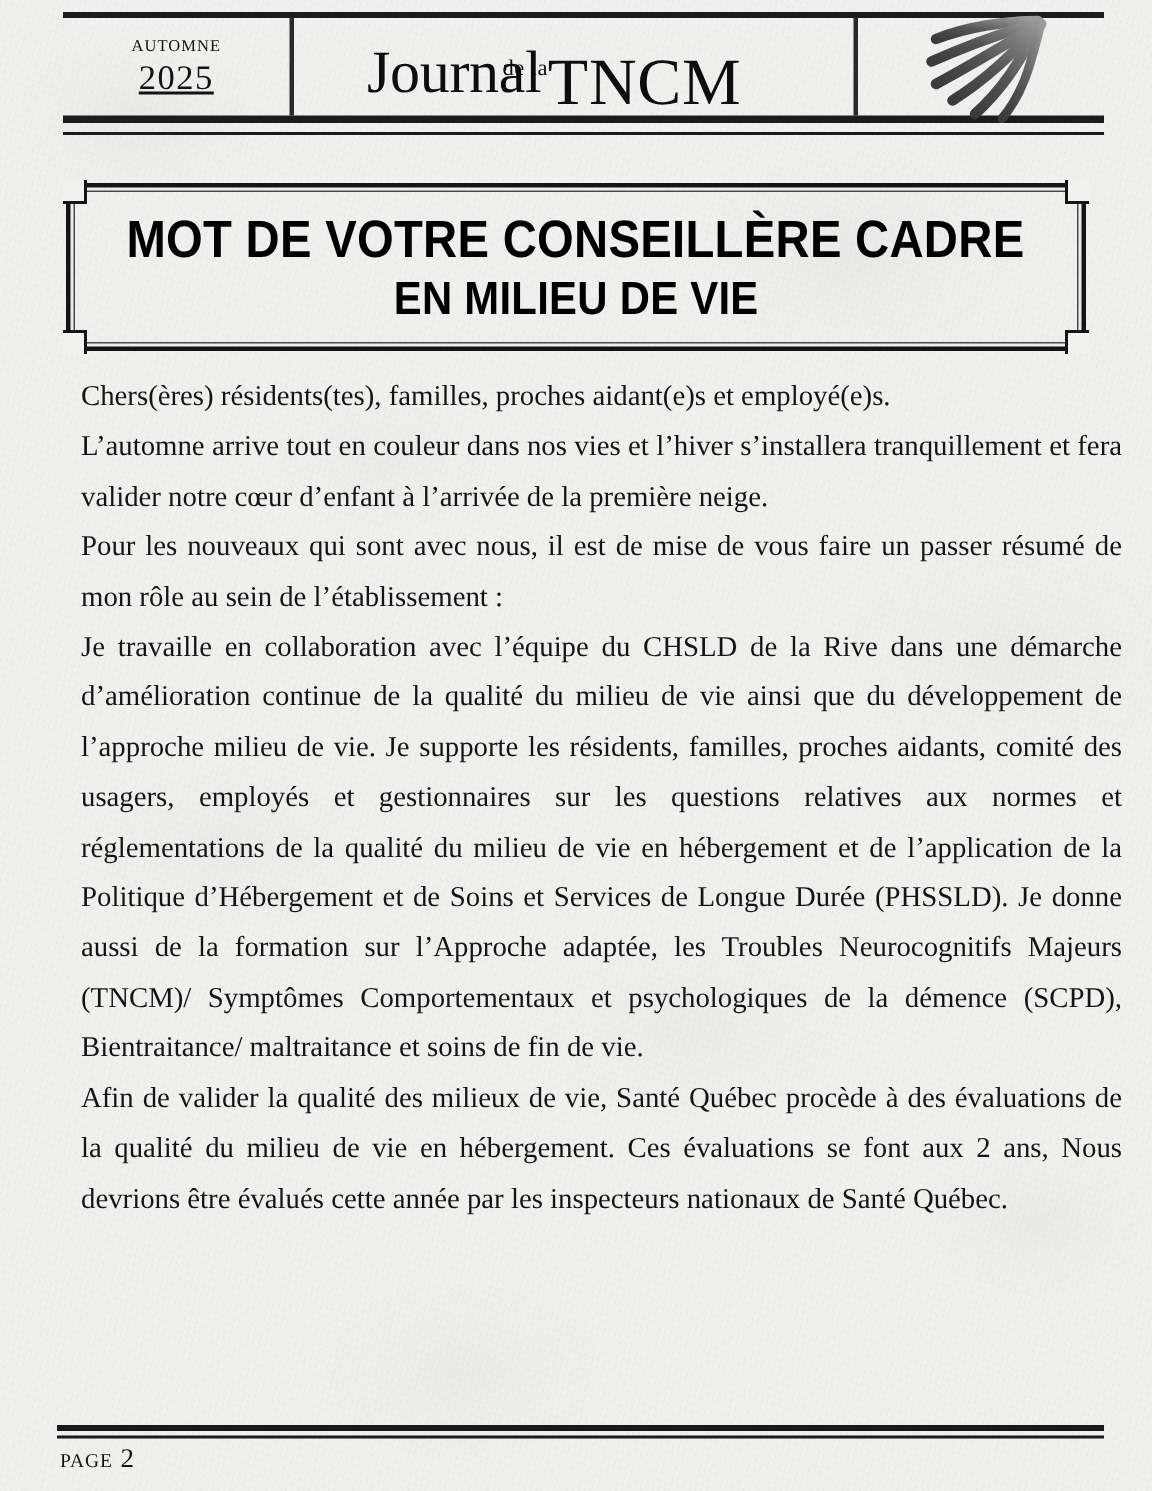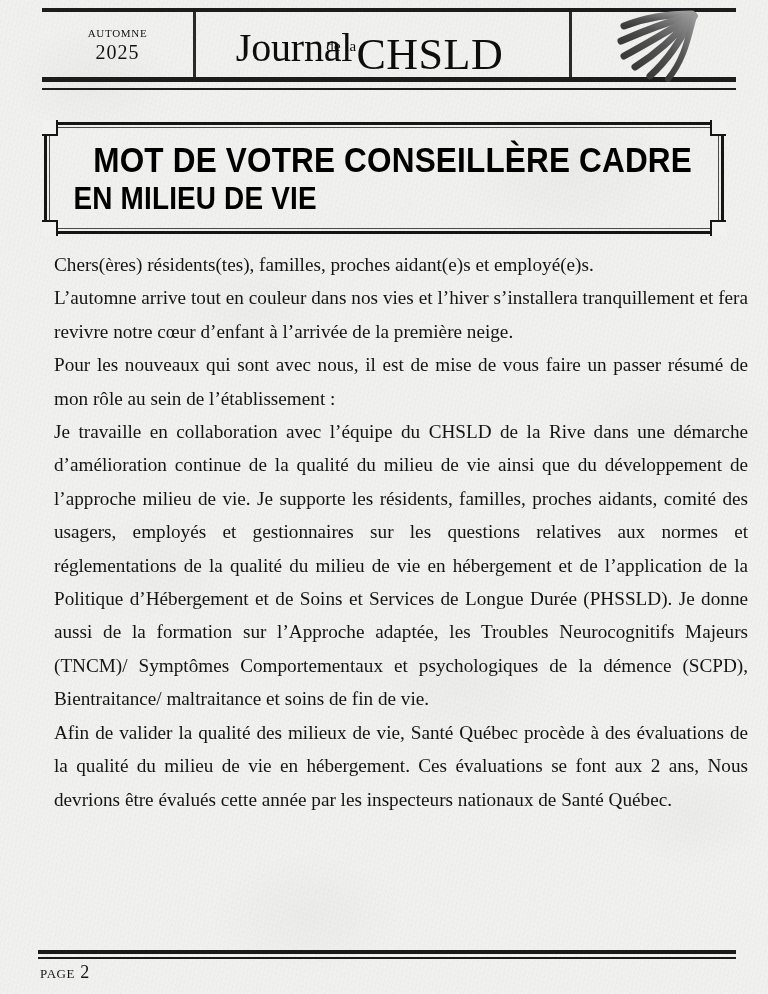--- a/index.html
+++ b/index.html
@@ -78,24 +78,25 @@
     font-family: "Liberation Serif", serif;
     font-size: 16px;
     letter-spacing: .7px;
     font-variant: small-caps;
     text-transform: lowercase;
     line-height: 1;
     color: #121212;
   }
   .date-year {
     font-family: "Liberation Serif", serif;
-    font-size: 20px;
+    font-size: 23px;
     letter-spacing: 1px;
     line-height: 1.25;
     color: #121212;
+    text-decoration: underline;
   }
 
   .title-wrap {
     display: flex; align-items: flex-end;
     justify-content: center; white-space: nowrap;
   }
   .t-journal {
     font-family: "Liberation Serif", "DejaVu Serif", serif;
     font-size: 40px; line-height: .95;
     letter-spacing: -.2px; color: #0d0d0d;
@@ -139,21 +140,21 @@
     background: #f1f1ef;
   }
   .n-tl { left: -2px;  top: -2px;    border-right: 2px solid #151515; border-bottom: 2px solid #151515; }
   .n-tr { right: -2px; top: -2px;    border-left:  2px solid #151515; border-bottom: 2px solid #151515; }
   .n-bl { left: -2px;  bottom: -2px; border-right: 2px solid #151515; border-top:    2px solid #151515; }
   .n-br { right: -2px; bottom: -2px; border-left:  2px solid #151515; border-top:    2px solid #151515; }
 
   .banner-text {
     position: absolute; inset: 8px 16px;
     display: flex; flex-direction: column;
-    align-items: flex-start; justify-content: center;
+    align-items: center; justify-content: center;
     gap: 5px;
   }
   .banner-line {
     font-family: "Liberation Sans Narrow", "Liberation Sans", sans-serif;
     font-weight: 700;
     color: #000;
     white-space: nowrap;
     text-transform: uppercase;
     font-stretch: condensed;
     transform: scaleX(.90);
@@ -221,21 +222,21 @@
     <div class="mast-cell cell-date">
       <div class="date-season">Automne</div>
       <div class="date-year">2025</div>
     </div>
 
     <div class="mast-cell cell-title">
       <div class="title-wrap">
         <span class="t-journal">Journal</span>
         <span class="t-stack">
           <span class="t-dela">de la</span>
-          <span class="t-rive">CHSLD</span>
+          <span class="t-rive">TNCM</span>
         </span>
       </div>
     </div>
 
     <div class="mast-cell cell-logo">
       <span>
         <svg class="logo-svg" width="92" height="74" viewBox="0 0 92 74" aria-hidden="true">
           <defs>
             <linearGradient id="lg" x1="1" y1="0" x2="0" y2="1">
               <stop offset="0%" stop-color="#9a9a9a"></stop>
@@ -264,21 +265,21 @@
     <div class="notch n-bl"></div>
     <div class="notch n-br"></div>
     <div class="banner-text">
       <div class="banner-line bl-1">Mot de votre conseillère cadre</div>
       <div class="banner-line bl-2">en milieu de vie</div>
     </div>
   </div>
 
   <div class="article">
     <p class="para">Chers(ères) résidents(tes), familles, proches aidant(e)s et employé(e)s.</p>
-    <p class="para">L’automne arrive tout en couleur dans nos vies et l’hiver s’installera tranquillement et fera revivre notre cœur d’enfant à l’arrivée de la première neige.</p>
+    <p class="para">L’automne arrive tout en couleur dans nos vies et l’hiver s’installera tranquillement et fera valider notre cœur d’enfant à l’arrivée de la première neige.</p>
     <p class="para">Pour les nouveaux qui sont avec nous, il est de mise de vous faire un passer résumé de mon rôle au sein de l’établissement :</p>
     <p class="para">Je travaille en collaboration avec l’équipe du CHSLD de la Rive dans une démarche d’amélioration continue de la qualité du milieu de vie ainsi que du développement de l’approche milieu de vie. Je supporte les résidents, familles, proches aidants, comité des usagers, employés et gestionnaires sur les questions relatives aux normes et réglementations de la qualité du milieu de vie en hébergement et de l’application de la Politique d’Hébergement et de Soins et Services de Longue Durée (PHSSLD). Je donne aussi de la formation sur l’Approche adaptée, les Troubles Neurocognitifs Majeurs (TNCM)/ Symptômes Comportementaux et psychologiques de la démence (SCPD), Bientraitance/ maltraitance et soins de fin de vie.</p>
     <p class="para">Afin de valider la qualité des milieux de vie, Santé Québec procède à des évaluations de la qualité du milieu de vie en hébergement. Ces évaluations se font aux 2 ans, Nous devrions être évalués cette année par les inspecteurs nationaux de Santé Québec.</p>
   </div>
 
   <div class="footer">
     <div class="frule-1"></div>
     <div class="frule-2"></div>
     <div class="page-num">Page 2</div>
   </div>

